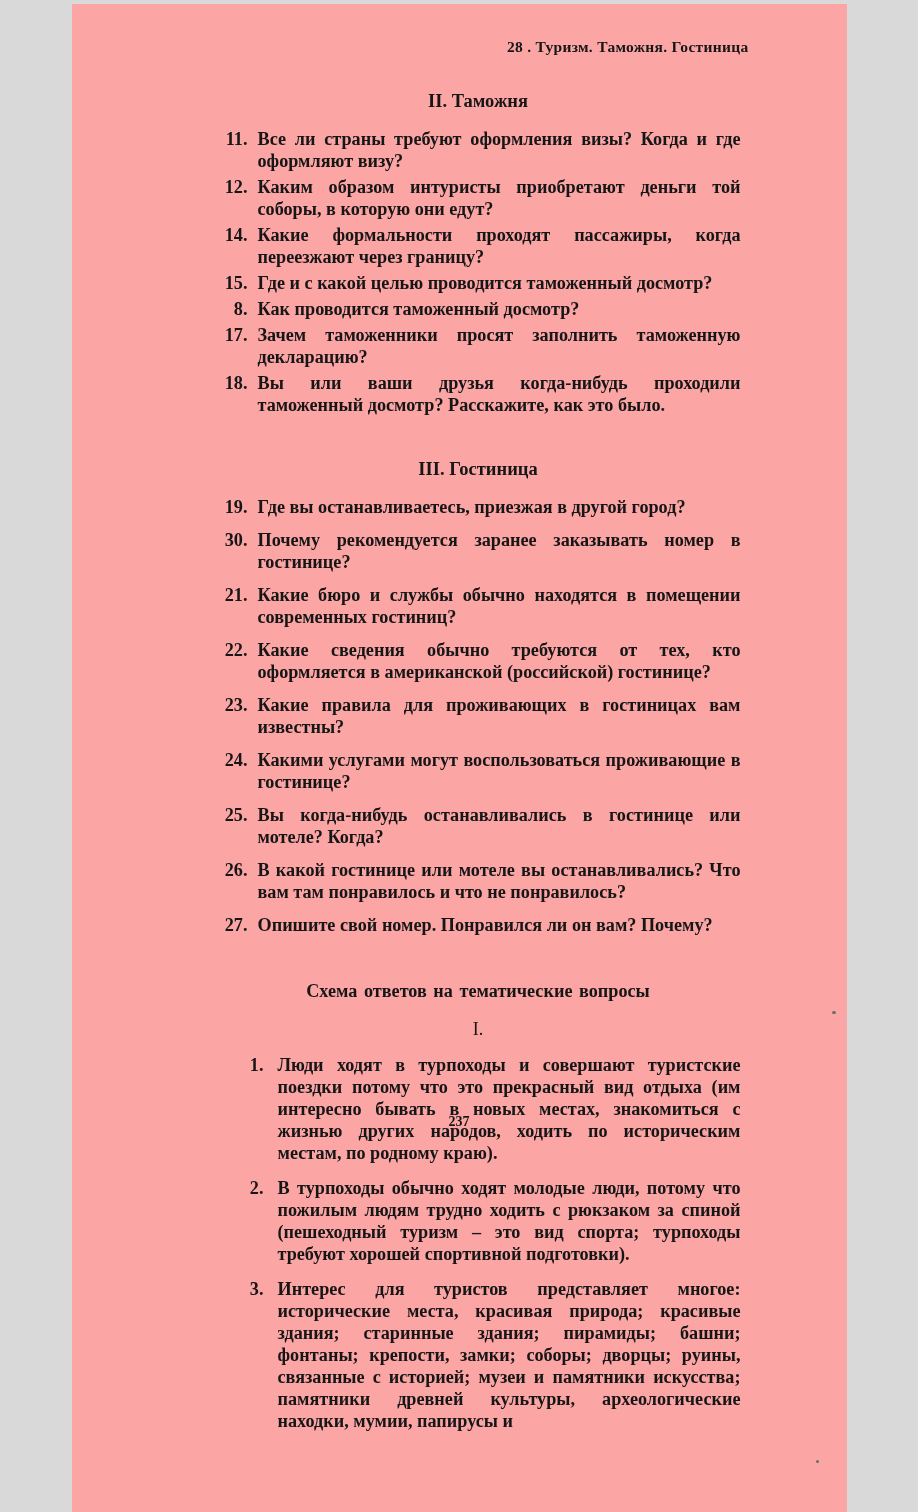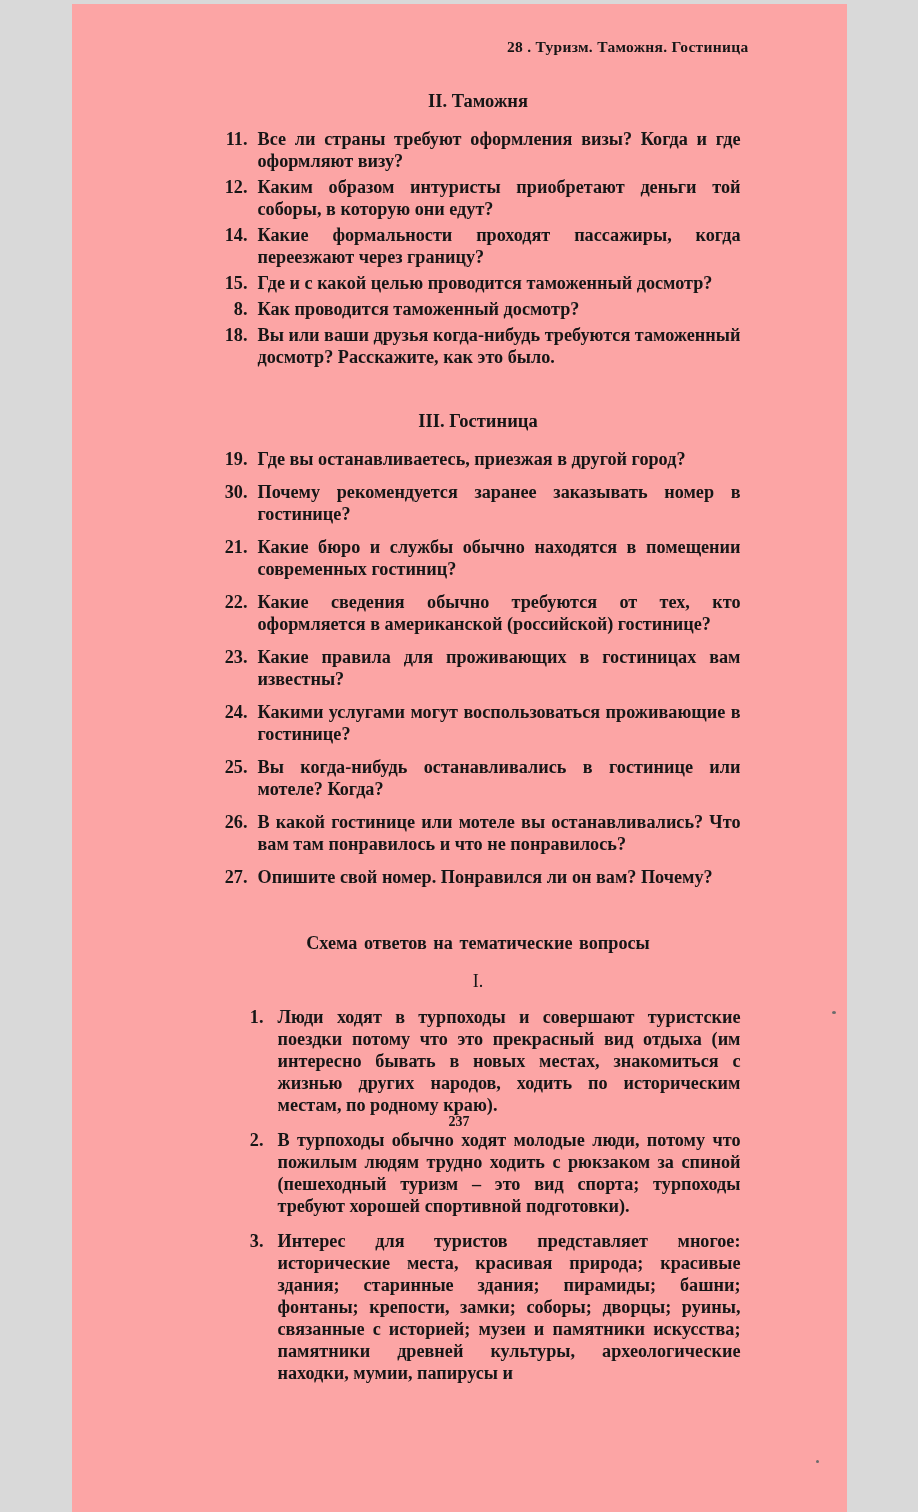--- a/index.html
+++ b/index.html
@@ -110,22 +110,26 @@
       </div>
       <div class="item">
         <span class="num">15.</span>
         <span class="txt">Где и с какой целью проводится таможенный досмотр?</span>
       </div>
       <div class="item">
         <span class="num">8.</span>
         <span class="txt">Как проводится таможенный досмотр?</span>
       </div>
       <div class="item">
+        <span class="num">17.</span>
+        <span class="txt">Зачем таможенники просят заполнить таможенную декларацию?</span>
+      </div>
+      <div class="item">
         <span class="num">18.</span>
-        <span class="txt">Вы или ваши друзья когда-нибудь требуются таможенный досмотр? Расскажите, как это было.</span>
+        <span class="txt">Вы или ваши друзья когда-нибудь проходили таможенный досмотр? Расскажите, как это было.</span>
       </div>
     </div>
 
     <div class="section-title gap-before-hotel">III. Гостиница</div>
 
     <div class="hotel-list">
       <div class="item">
         <span class="num">19.</span>
         <span class="txt">Где вы останавливаетесь, приезжая в другой город?</span>
       </div>

